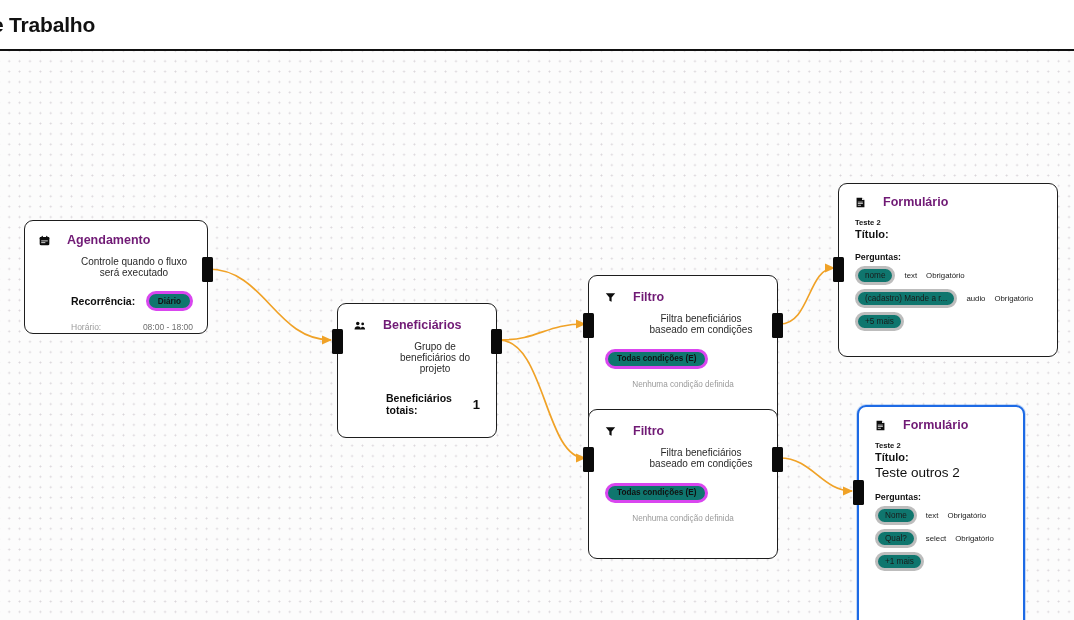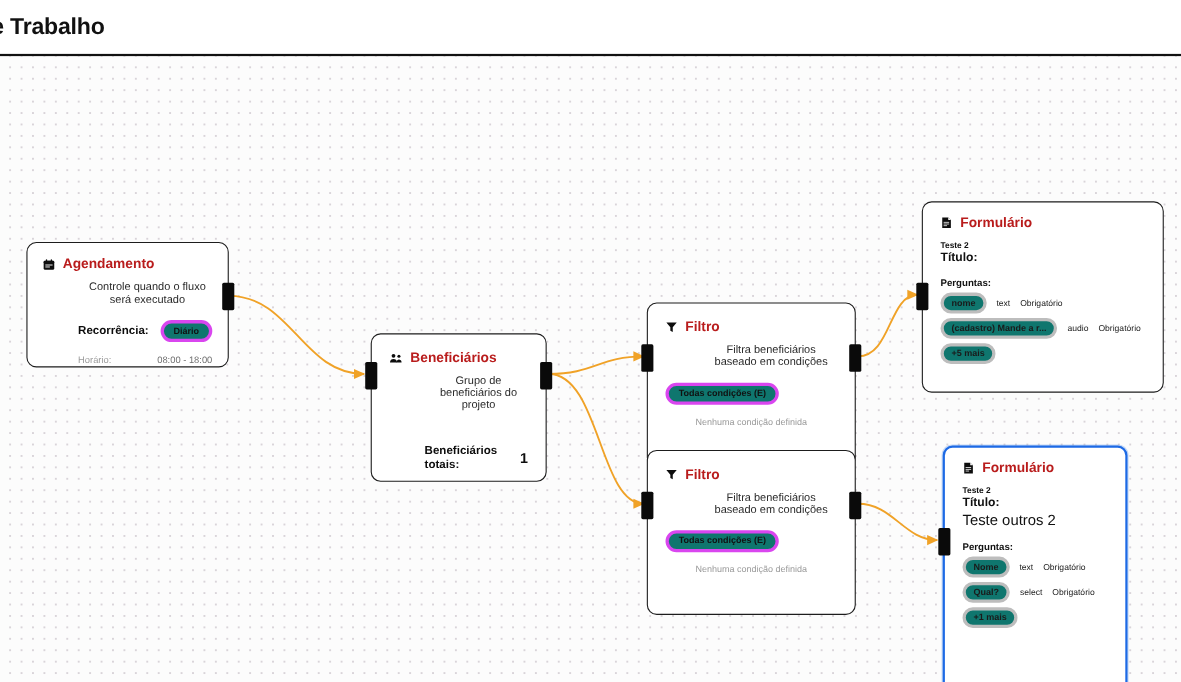--- a/index.html
+++ b/index.html
@@ -46,41 +46,41 @@
     border: 1.5px solid #1d1d1d;
     border-radius: 9px;
     z-index: 5;
   }
   .node.selected {
     border: 2px solid #1d6ae5;
     box-shadow: 0 0 0 1px rgba(29,106,229,0.25);
   }
 
   .node-title {
-    display: flex; align-items: center; gap: 7px;
-    font-size: 12.5px; font-weight: bold; color: #b91c1c;
+    display: flex; align-items: center; gap: 17px;
+    font-size: 12.5px; font-weight: bold; color: #701a75;
   }
   .node-title svg { display: block; flex: none; }
 
   .node-sub {
     font-size: 10px; color: #2a2a2a; margin-top: 9px; margin-left: 36px;
   }
   .node-sub.center { text-align: center; }
 
   .pill {
     display: inline-block;
     border: 3px solid #d946ef;
     border-radius: 999px;
     font-size: 8.2px; font-weight: bold; color: #111111;
     padding: 2.5px 9px;
     background: #0f766e;
     white-space: nowrap;
   }
   .pill.light {
-    border-color: #bdbdbd; font-weight: bold; color: #1a1a1a;
+    border-color: #bdbdbd; font-weight: normal; color: #1a1a1a;
     padding: 2px 7px;
   }
 
   .row { display: flex; align-items: center; }
   .row-between { justify-content: space-between; padding-left: 32px; }
 
   .label-bold { font-size: 10.5px; font-weight: bold; color: #0d0d0d; }
   .label-mut { font-size: 8.5px; color: #9b9b9b; }
   .value-mut { font-size: 8.5px; color: #6e6e6e; }
   .value-num { font-size: 13px; font-weight: bold; color: #0d0d0d; }
@@ -164,21 +164,21 @@
           <circle cx="5.6" cy="4" r="2.6"></circle>
           <path d="M0.8 13 C0.8 9.6 3 8.2 5.6 8.2 C8.2 8.2 10.4 9.6 10.4 13 Z"></path>
           <circle cx="13" cy="4.6" r="2.1"></circle>
           <path d="M9.8 13 C9.8 10.2 11.3 9 13 9 C14.8 9 16.6 10.2 16.6 13 Z"></path>
         </svg>
       </span>
       <span>Beneficiários</span>
     </div>
     <div class="node-sub center">Grupo de beneficiários do projeto</div>
 
-    <div class="row row-between" style="margin-top:30px;">
+    <div class="row row-between" style="margin-top:18px;">
       <span class="label-bold">Beneficiários totais:</span>
       <span class="value-num">1</span>
     </div>
 
     <div class="handle in" style="top:25px;"></div>
     <div class="handle out" style="top:25px;"></div>
   </div>
 
   <div class="node" style="left:588px; top:224px; width:190px; height:150px; padding:14px 16px;">
     <div class="node-title">

